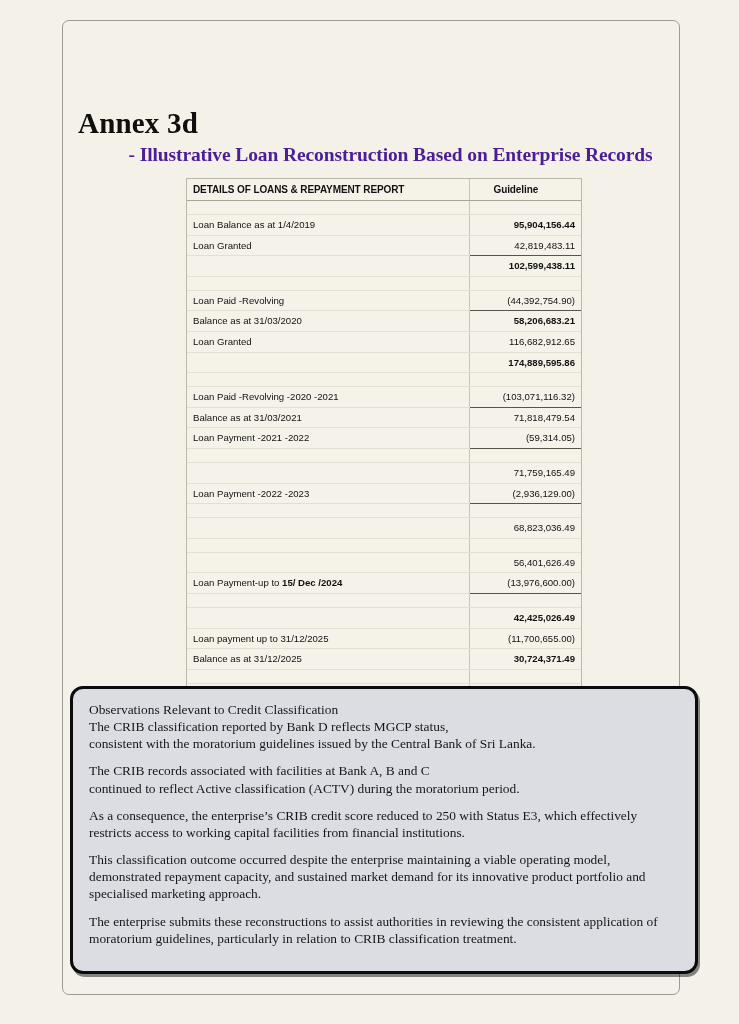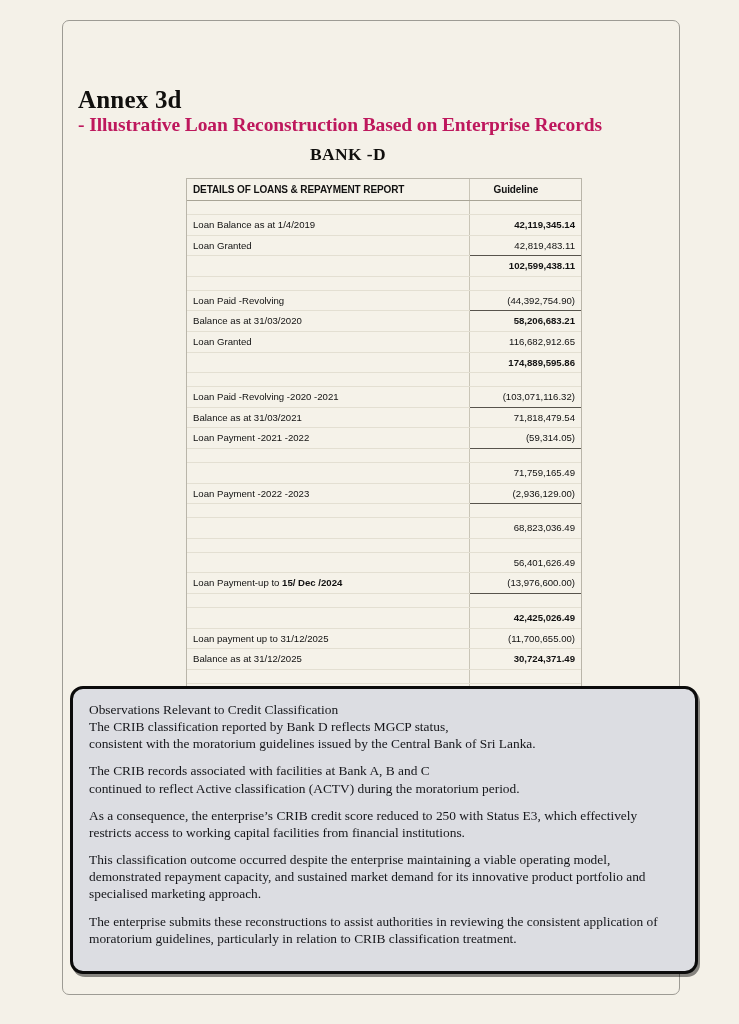--- a/index.html
+++ b/index.html
@@ -30,34 +30,37 @@
 
   
   .title-block {
     position: absolute;
     left: 78px;
     top: 86px;
     width: 625px;
   }
   .annex-title {
     font-family: "Liberation Serif", serif;
-    font-size: 25px;
+    font-size: 29px;
     font-weight: bold;
     color: #100f0d;
     letter-spacing: 0.2px;
     line-height: 1.12;
+    margin-top: 21px;
   }
   .annex-subtitle {
     font-family: "Liberation Serif", serif;
     font-size: 19.5px;
     font-weight: bold;
-    color: #be185d;
+    color: #4c1d95;
     letter-spacing: -0.1px;
+    margin-top: 5px;
     line-height: 1.15;
     white-space: nowrap;
+    text-align: center;
   }
   .bank-label {
     font-family: "Liberation Serif", serif;
     font-size: 17.5px;
     font-weight: bold;
     color: #100f0d;
     text-align: center;
     width: 540px;
     margin-top: 8px;
     letter-spacing: 0.4px;
@@ -170,21 +173,21 @@
         <th class="th-value">Guideline</th>
       </tr>
     </thead>
     <tbody id="sheet-body">
         <tr class="spacer">
           <td class="cell-label"></td>
           <td class="cell-value"></td>
         </tr>
         <tr>
           <td class="cell-label">Loan Balance as at 1/4/2019</td>
-          <td class="cell-value bold">42,119,345.14</td>
+          <td class="cell-value bold">95,904,156.44</td>
         </tr>
         <tr>
           <td class="cell-label">Loan Granted</td>
           <td class="cell-value ul">42,819,483.11</td>
         </tr>
         <tr>
           <td class="cell-label"></td>
           <td class="cell-value bold">102,599,438.11</td>
         </tr>
         <tr class="spacer">

